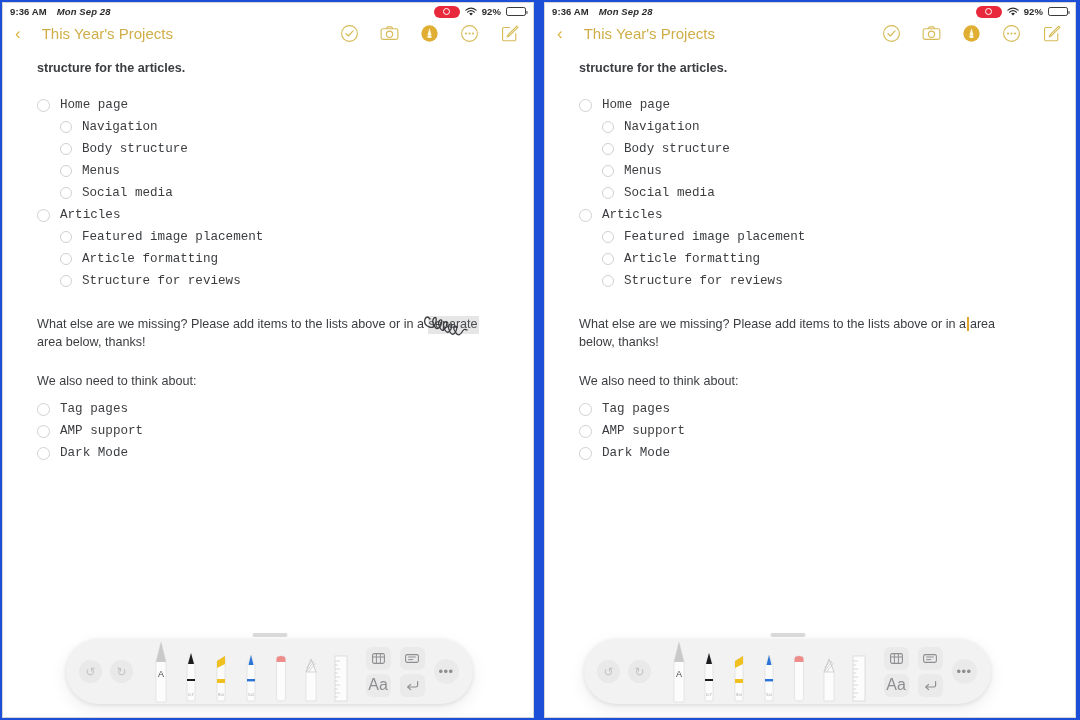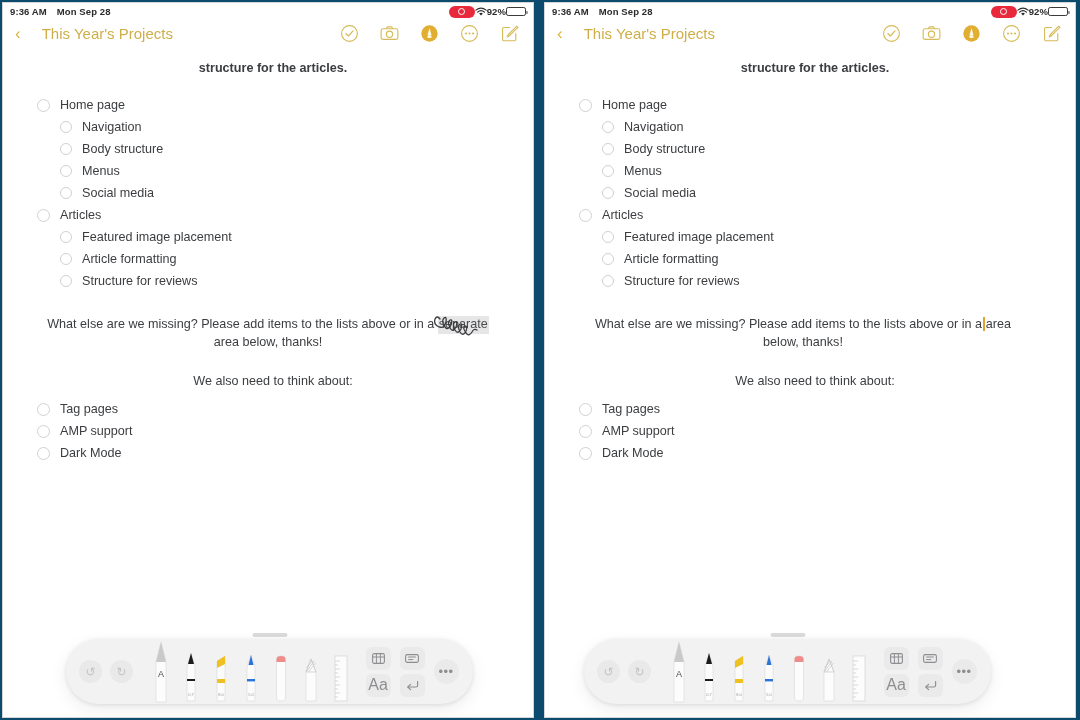--- a/index.html
+++ b/index.html
@@ -2,21 +2,21 @@
 <html><head>
 <meta charset="utf-8">
 <style>
   * { box-sizing: border-box; margin: 0; padding: 0; }
   html, body {
     width: 1080px; height: 720px;
     background: #ffffff;
     font-family: "Liberation Sans", sans-serif;
     overflow: hidden;
   }
-  .stage { position: relative; width: 1080px; height: 720px; background: #0c4a6e; display: flex; text-align: center; }
+  .stage { position: relative; width: 1080px; height: 720px; background: #1d4ed8; display: flex; }
 
   
   .panel {
     position: relative;
     background: #ffffff;
     border: 1px solid #d6d6d6;
     overflow: hidden;
     flex: 0 0 auto;
   }
   .panel.left  { width: 532px; height: 716px; margin: 2px 0 0 2px; }
@@ -24,22 +24,22 @@
 
   
   .statusbar {
     height: 17px;
     display: flex; align-items: center;
     padding: 0 7px;
     font-size: 9.5px; font-weight: bold; color: #2b2b2b;
     letter-spacing: 0.1px;
   }
   .sb-time { margin-right: 10px; }
-  .sb-date { font-weight: bold; }
-  .sb-right { margin-left: auto; display: flex; align-items: center; }
+  .sb-date { font-weight: bold; font-style: italic; }
+  .sb-right { margin-left: auto; display: flex; align-items: center; gap: 5px; }
   .rec-pill {
     width: 26px; height: 12px; border-radius: 7px; background: #e8293c;
     display: flex; align-items: center; justify-content: center;
   }
   .rec-dot {
     width: 7px; height: 7px; border-radius: 50%;
     background: #e8293c; border: 1.6px solid #ffffff;
   }
   .wifi { width: 12px; height: 10px; position: relative; }
   .batt-pct { font-size: 9.5px; font-weight: bold; color: #2b2b2b; }
@@ -74,21 +74,21 @@
   .lead {
     font-size: 12.6px; color: #3b3d40; line-height: 1.45;
     margin: 0 0 17px 10px;
     font-weight: bold;
   }
 
   ul.checklist { list-style: none; }
   ul.checklist li {
     display: flex; align-items: center;
     height: 22px;
-    font-size: 12.6px; color: #3b3d40;
+    font-size: 12.6px; color: #3b3d40; font-family: Liberation Mono, monospace;
   }
   ul.checklist.lvl1 { margin-left: 10px; }
   ul.checklist.lvl2 { margin-left: 33px; }
   ul.checklist.small li { height: 22px; }
   .bullet {
     width: 13px; height: 13px; border-radius: 50%;
     border: 1.3px solid #cfd1d4; background: #fff;
     flex: 0 0 auto; margin-right: 10px;
   }
   .bullet.sm { width: 12px; height: 12px; }

